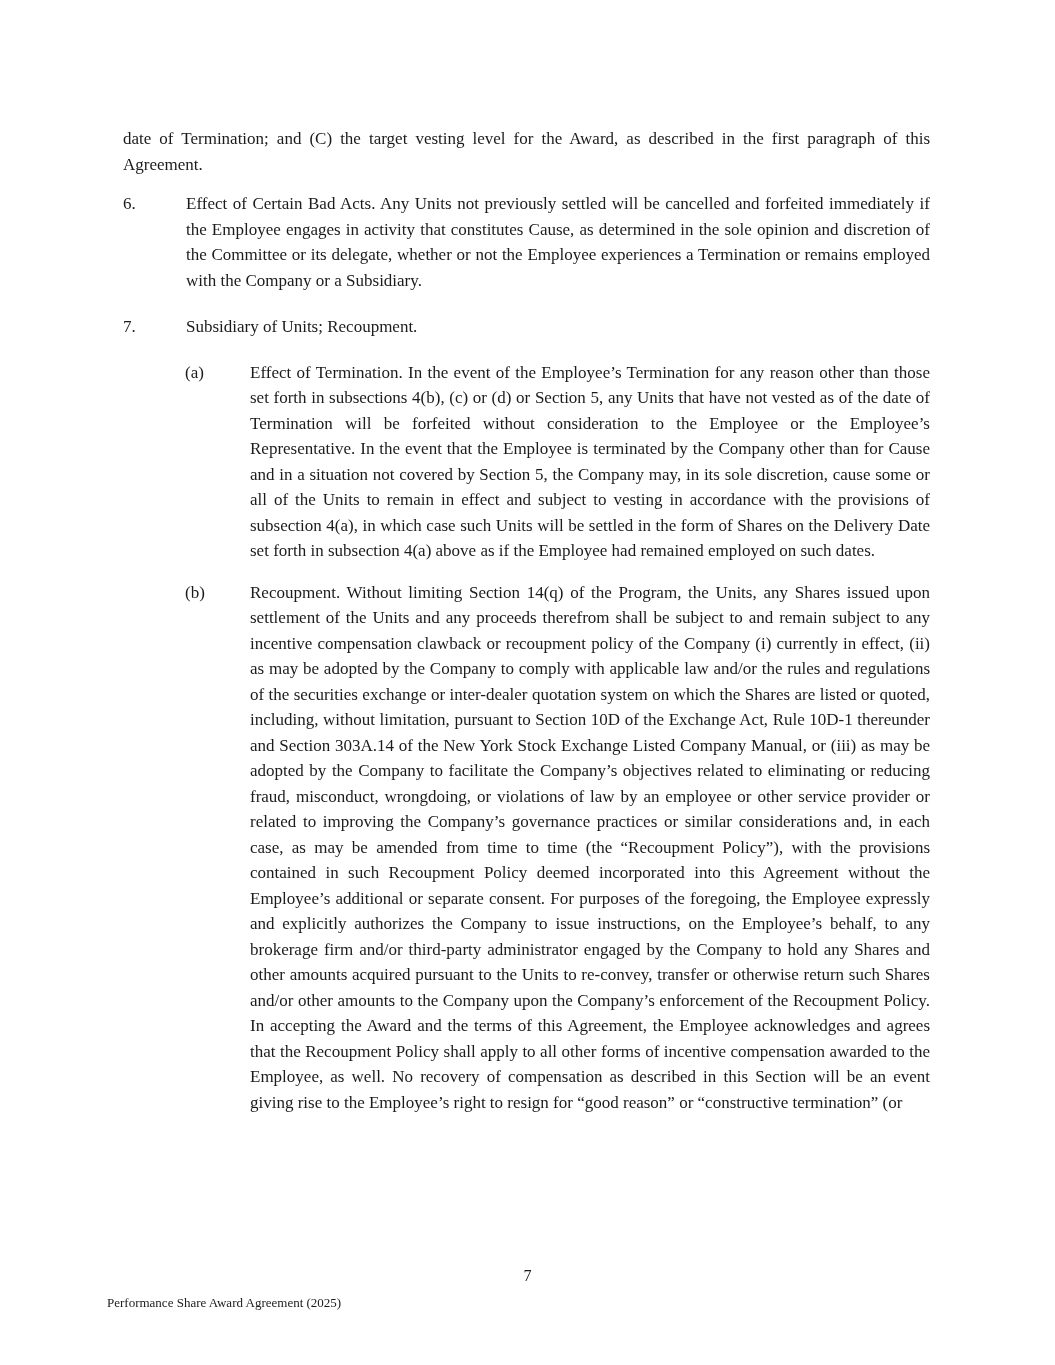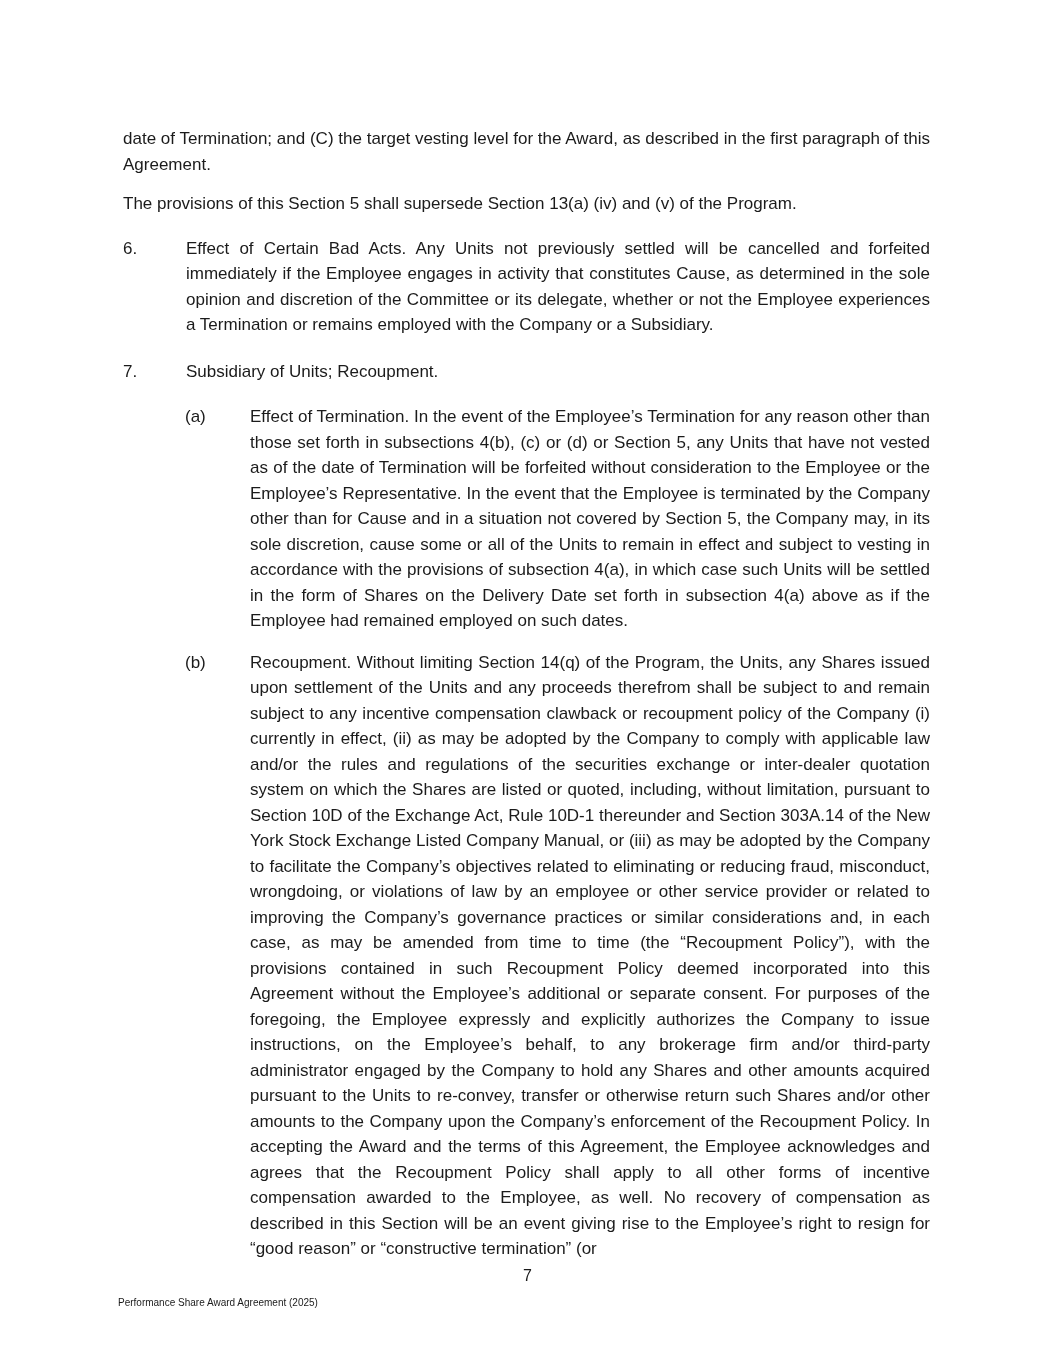--- a/index.html
+++ b/index.html
@@ -5,21 +5,21 @@
   html, body {
     margin: 0;
     padding: 0;
     background: #ffffff;
   }
   .page {
     position: relative;
     width: 978px;
     height: 1365px;
     background: #ffffff;
-    font-family: Liberation Sans, sans-serif;
+    font-family: Liberation Serif, serif;
     color: #1b1b1b;
     overflow: hidden;
   }
   .content {
     position: absolute;
     left: 123px;
     top: 126px;
     width: 807px;
     font-size: 17px;
     line-height: 25.5px;
@@ -57,34 +57,33 @@
     top: 1266px;
     left: 0;
     width: 1055px;
     text-align: center;
     font-size: 16px;
     line-height: 19px;
   }
   .footer-title {
     position: absolute;
     top: 1294px;
-    left: 118px;
-    font-size: 10px;
+    left: 107px;
+    font-size: 13px;
     line-height: 18px;
   }
 </style>
 </head>
 <body>
 
 <div class="page">
   <div class="content">
 
     <p class="para p1">date of Termination; and (C) the target vesting level for the Award, as described in the first paragraph of this Agreement.</p>
 
-    <p class="para p2">The provisions of this Section 5 shall supersede Section 13(a) (iv) and (v) of the Program.</p>
 
     <div class="section s6">
       <span class="sec-num">6.</span>
       <p>Effect of Certain Bad Acts.  Any Units not previously settled will be cancelled and forfeited immediately if the Employee engages in activity that constitutes Cause, as determined in the sole opinion and discretion of the Committee or its delegate, whether or not the Employee experiences a Termination or remains employed with the Company or a Subsidiary.</p>
     </div>
 
     <div class="section s7">
       <span class="sec-num">7.</span>
       <p>Subsidiary of Units; Recoupment.</p>
     </div>

